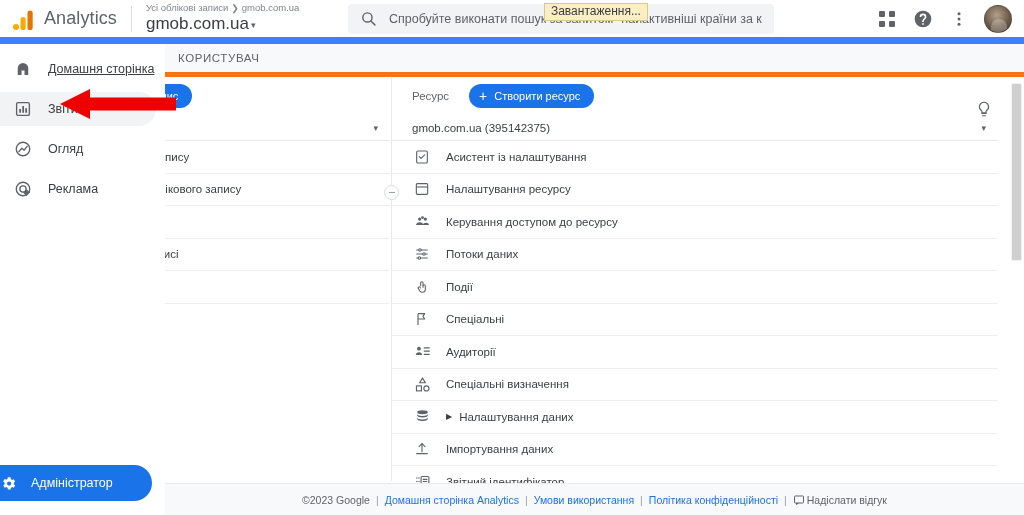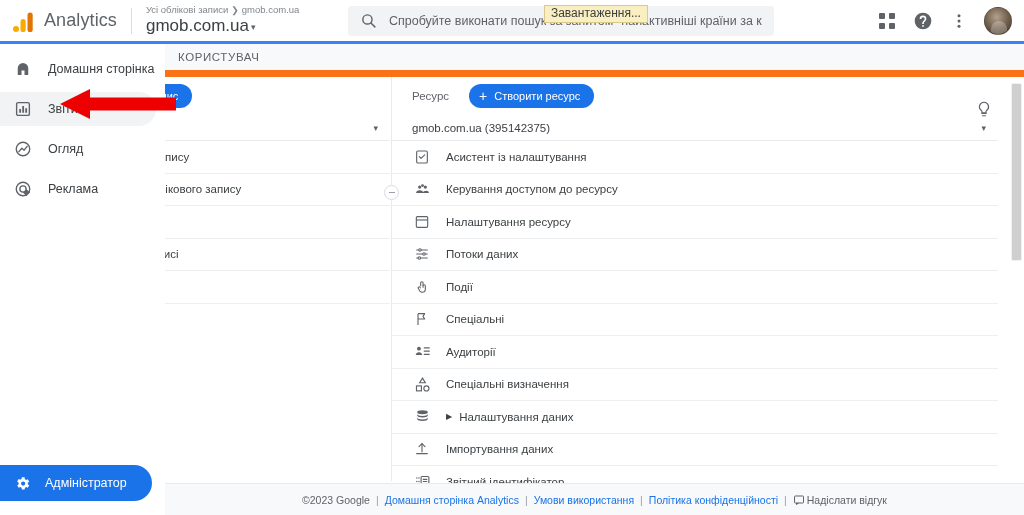--- a/index.html
+++ b/index.html
@@ -9,21 +9,21 @@
     font-family: "Liberation Sans", sans-serif;
     background: #fff;
     color: #3c4043;
   }
   #app { position: relative; width: 1024px; height: 515px; }
 
   
   .topbar {
     position: absolute; top: 0; left: 0; width: 1024px; height: 44px;
     background: #fff; display: flex; align-items: center;
-    border-bottom: 3px solid #3b82f6; z-index: 30;
+    border-bottom: 7px solid #3b82f6; z-index: 30;
   }
   .ga-logo { margin-left: 10px; width: 26px; height: 26px; display: flex; align-items: flex-end; justify-content: center; }
   .brand {
     font-size: 18px; color: #5f6368; margin-left: 8px; letter-spacing: .1px;
     font-weight: 400;
   }
   .brand-sep { width: 1px; height: 26px; background: #dadce0; margin: 0 14px 0 14px; }
   .acct-block { display: flex; flex-direction: column; justify-content: center; min-width: 180px; }
   .acct-crumb { font-size: 9.5px; color: #80868b; line-height: 12px; white-space: nowrap; }
   .acct-crumb .chev { margin: 0 3px; font-size: 9px; }
@@ -72,38 +72,38 @@
   }
   .nav-item {
     display: flex; align-items: center; height: 34px; margin: 6px 0;
     padding-left: 12px; cursor: pointer;
     border-top-right-radius: 17px; border-bottom-right-radius: 17px;
     width: 156px;
   }
   .nav-item .nv-ico { width: 22px; display: flex; align-items: center; justify-content: center; margin-right: 14px; }
   .nav-item .nv-label { font-size: 12.5px; color: #3c4043; white-space: nowrap; }
   .nav-item.selected { background: #f1f3f4; }
-  .nav-item:first-child { margin-top: 8px; }
+  .nav-item:first-child { margin-top: 8px; text-decoration: underline; }
 
   .admin-btn {
     position: absolute; left: 0; bottom: 14px; width: 152px; height: 36px;
     background: #1a73e8; border-top-right-radius: 18px; border-bottom-right-radius: 18px;
-    display: flex; align-items: center; padding-left: 14px; cursor: pointer;
+    display: flex; align-items: center; cursor: pointer;
   }
   .admin-btn .a-ico { margin-right: 14px; display: flex; }
   .admin-btn .a-label { color: #fff; font-size: 12.5px; }
 
   
   .main {
     position: absolute; top: 44px; left: 0; width: 1024px; height: 471px;
     background: #fff; overflow: hidden;
   }
   .page-head {
     position: absolute; top: 0; left: 0; width: 1024px; height: 33px;
-    background: #f8f9fa; border-bottom: 7px solid #f97316;
+    background: #f8f9fa; border-bottom: 5px solid #f97316;
     display: flex; align-items: center;
   }
   .page-title {
     margin-left: 178px; font-size: 11.5px; color: #5f6368;
     letter-spacing: .6px; font-weight: 500;
   }
 
   .columns { position: absolute; top: 33px; left: 0; width: 1008px; height: 404px; }
 
   .col { position: absolute; top: 0; }
@@ -317,39 +317,39 @@
               <svg width="16" height="16" viewBox="0 0 24 24" fill="none" stroke="#5f6368" stroke-width="1.7">
                 <rect x="4" y="3" width="16" height="18" rx="2"></rect>
                   <path d="M8 11.5l2.6 2.6L16 8.7" stroke-linecap="round" stroke-linejoin="round"></path>
               </svg>
             </span>
             <span class="m-label">Асистент із налаштування</span>
           </div>
 
           <div class="menu-row">
             <span class="m-ico">
+              <svg width="16" height="16" viewBox="0 0 24 24" fill="none" stroke="#5f6368" stroke-width="1.7">
+                <rect x="3.5" y="4" width="17" height="16" rx="1.5"></rect>
+                  <line x1="3.5" y1="9" x2="20.5" y2="9"></line>
+              </svg>
+            </span>
+            <span class="m-label">Налаштування ресурсу</span>
+          </div>
+
+          <div class="menu-row">
+            <span class="m-ico">
               <svg width="17" height="17" viewBox="0 0 24 24" fill="#5f6368">
                 <circle cx="8" cy="8.5" r="2.3"></circle>
                   <circle cx="16" cy="8.5" r="2.3"></circle>
                   <circle cx="12" cy="6.5" r="2"></circle>
                 <path d="M3 16.5c0-2.2 2.2-3.5 5-3.5s5 1.3 5 3.5V17H3v-.5z"></path>
                 <path d="M12.5 17c.2-2 2.3-3.2 4.5-3.2 2.5 0 4 1.2 4 3.2v0h-8.5z"></path>
               </svg>
             </span>
             <span class="m-label">Керування доступом до ресурсу</span>
-          </div>
-
-          <div class="menu-row">
-            <span class="m-ico">
-              <svg width="16" height="16" viewBox="0 0 24 24" fill="none" stroke="#5f6368" stroke-width="1.7">
-                <rect x="3.5" y="4" width="17" height="16" rx="1.5"></rect>
-                  <line x1="3.5" y1="9" x2="20.5" y2="9"></line>
-              </svg>
-            </span>
-            <span class="m-label">Налаштування ресурсу</span>
           </div>
 
           <div class="menu-row">
             <span class="m-ico">
               <svg width="16" height="16" viewBox="0 0 24 24" fill="none" stroke="#5f6368" stroke-width="1.7" stroke-linecap="round">
                 <line x1="4" y1="6" x2="20" y2="6"></line>
                   <line x1="4" y1="12" x2="20" y2="12"></line>
                   <line x1="4" y1="18" x2="20" y2="18"></line>
                 <circle cx="9" cy="6" r="1.9" fill="#fff"></circle>
                   <circle cx="15" cy="12" r="1.9" fill="#fff"></circle>

